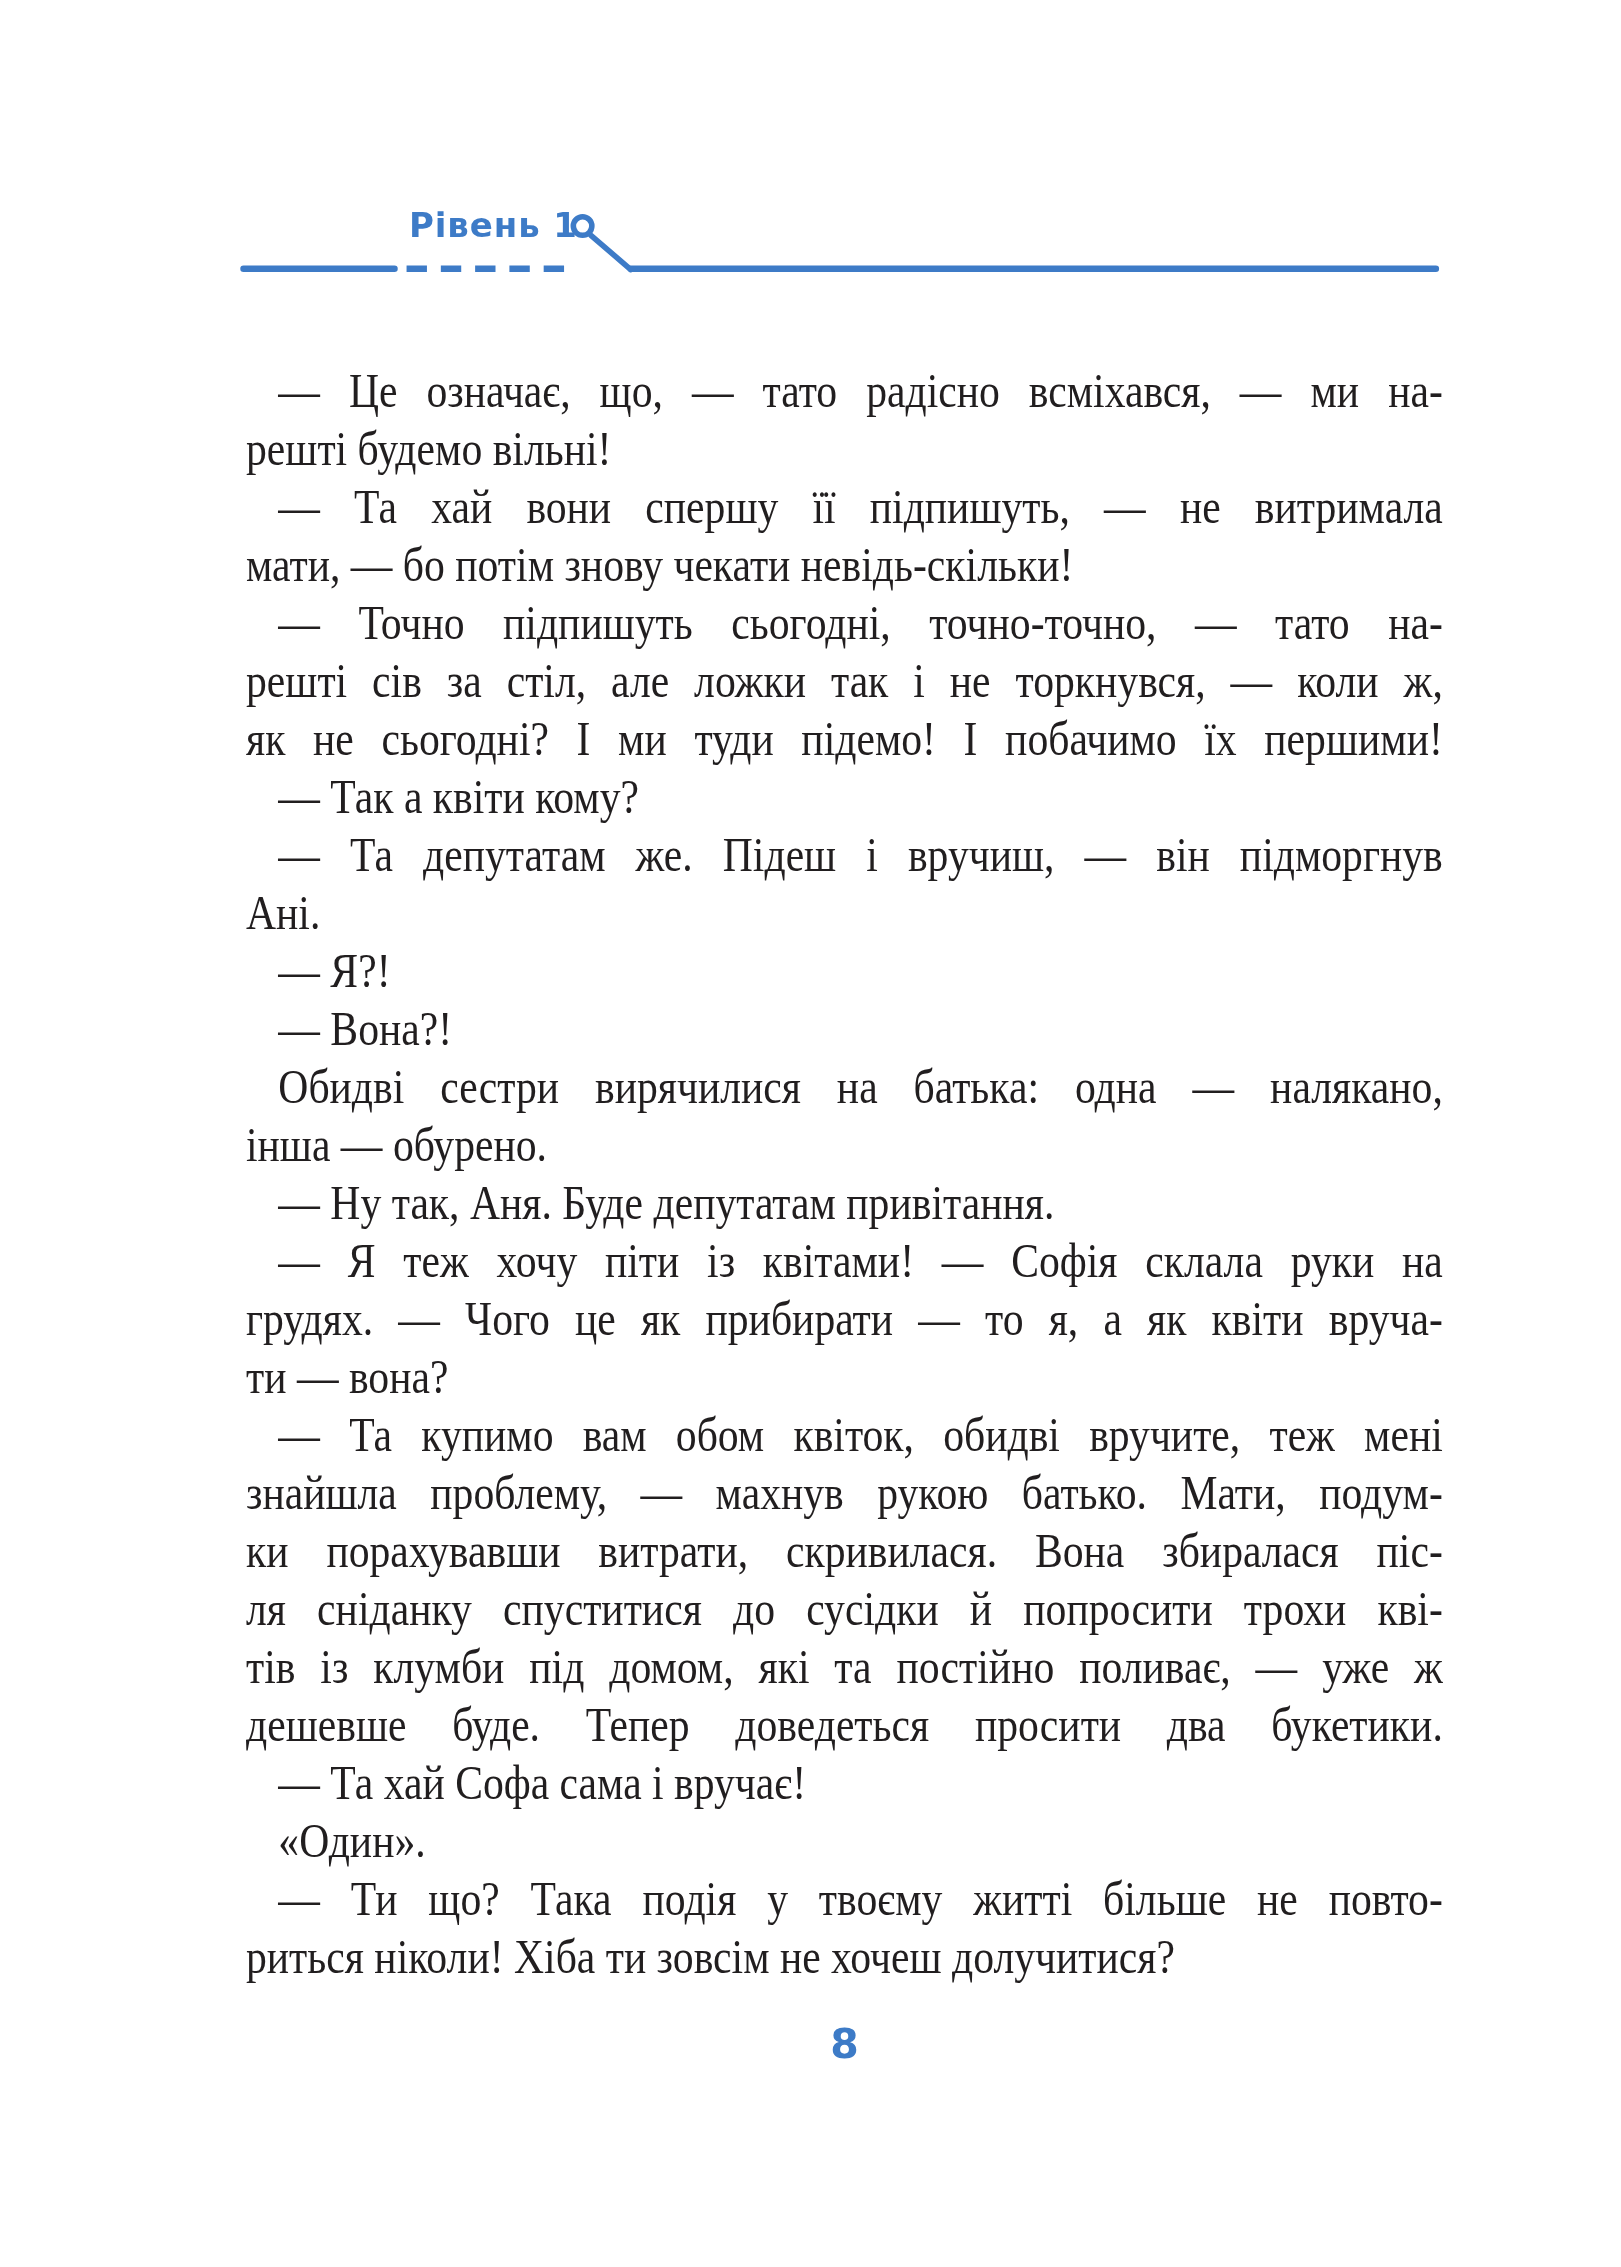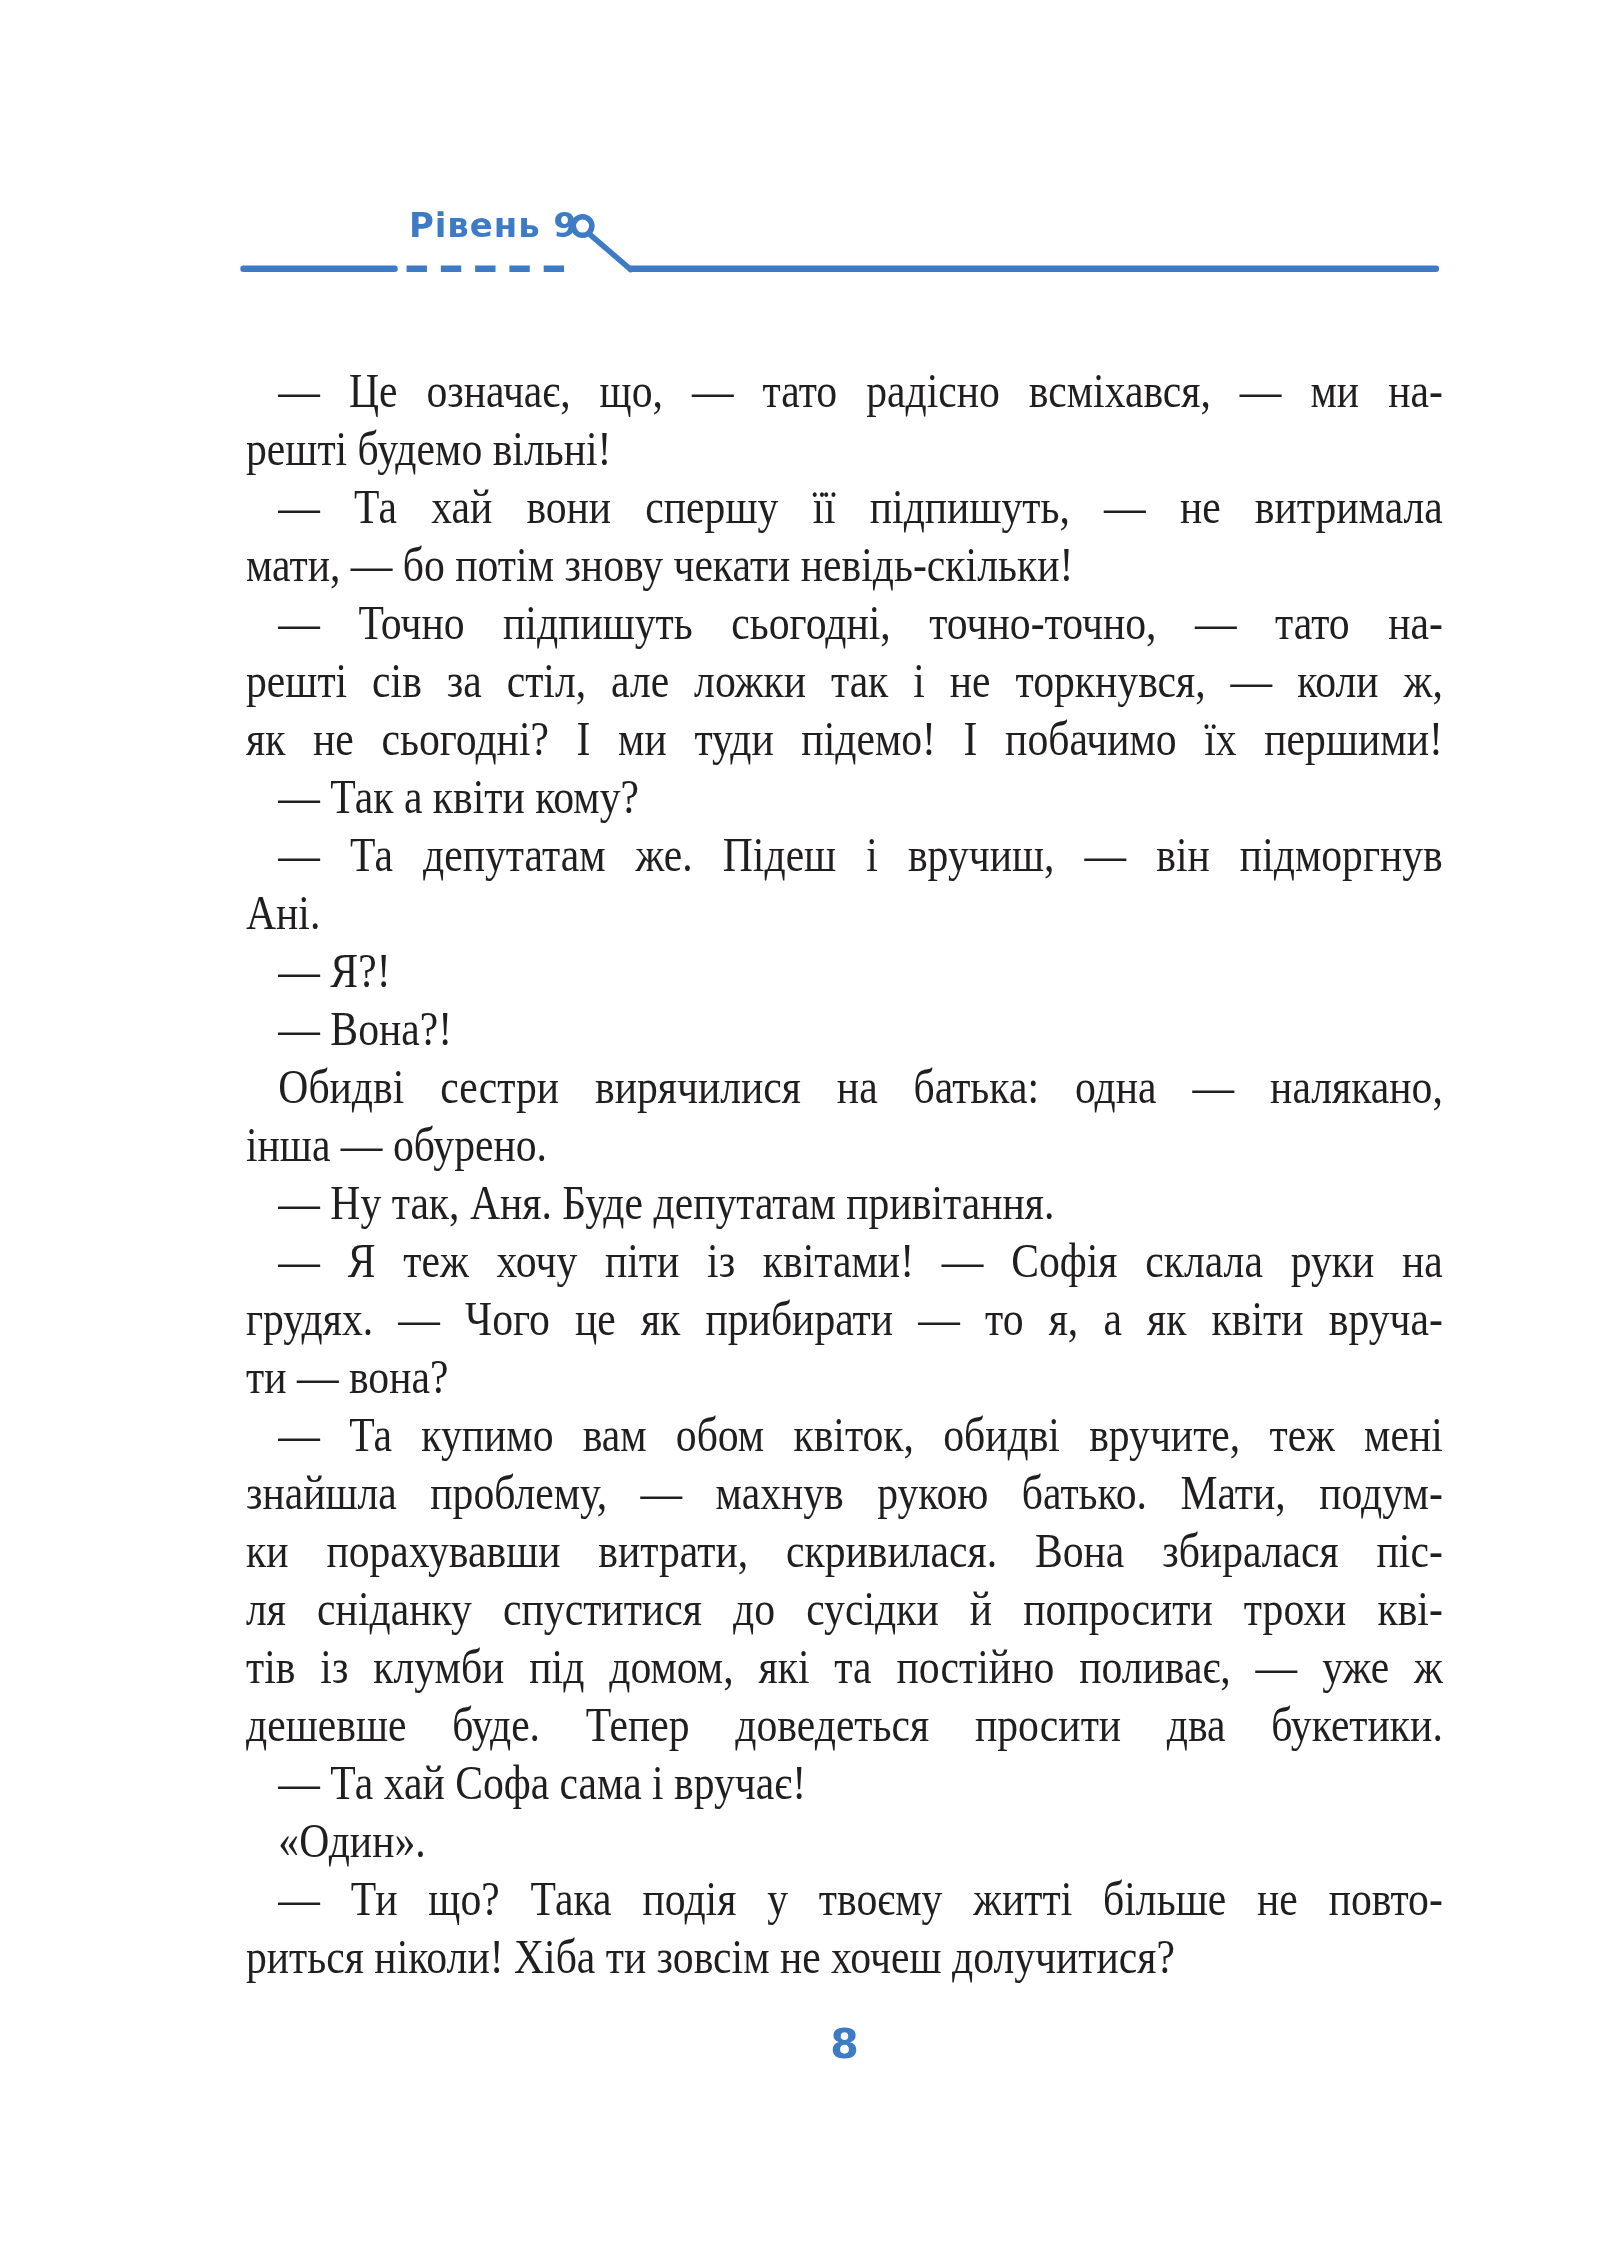--- a/index.html
+++ b/index.html
@@ -60,21 +60,21 @@
     font-weight: bold;
     font-size: 41px;
     color: #3d7bc7;
   }
 </style>
 </head>
 <body>
 
 <div class="page">
 
-  <span class="hdr-label">Рівень 9</span>
+  <span class="hdr-label">Рівень 1</span>
 
   <svg class="rule" viewBox="0 0 1748 340" xmlns="http://www.w3.org/2000/svg">
     <line x1="262" y1="290" x2="425" y2="290" stroke="#3d7bc7" stroke-width="7" stroke-linecap="round"></line>
     <line x1="438" y1="290" x2="616" y2="290" stroke="#3d7bc7" stroke-width="7" stroke-dasharray="22 15"></line>
     <circle cx="628" cy="244" r="10" fill="#ffffff" stroke="#3d7bc7" stroke-width="6"></circle>
     <line x1="637" y1="254" x2="680" y2="291" stroke="#3d7bc7" stroke-width="6" stroke-linecap="round"></line>
     <line x1="680" y1="290" x2="1549" y2="290" stroke="#3d7bc7" stroke-width="7" stroke-linecap="round"></line>
   </svg>
 
   <div class="textcol">

